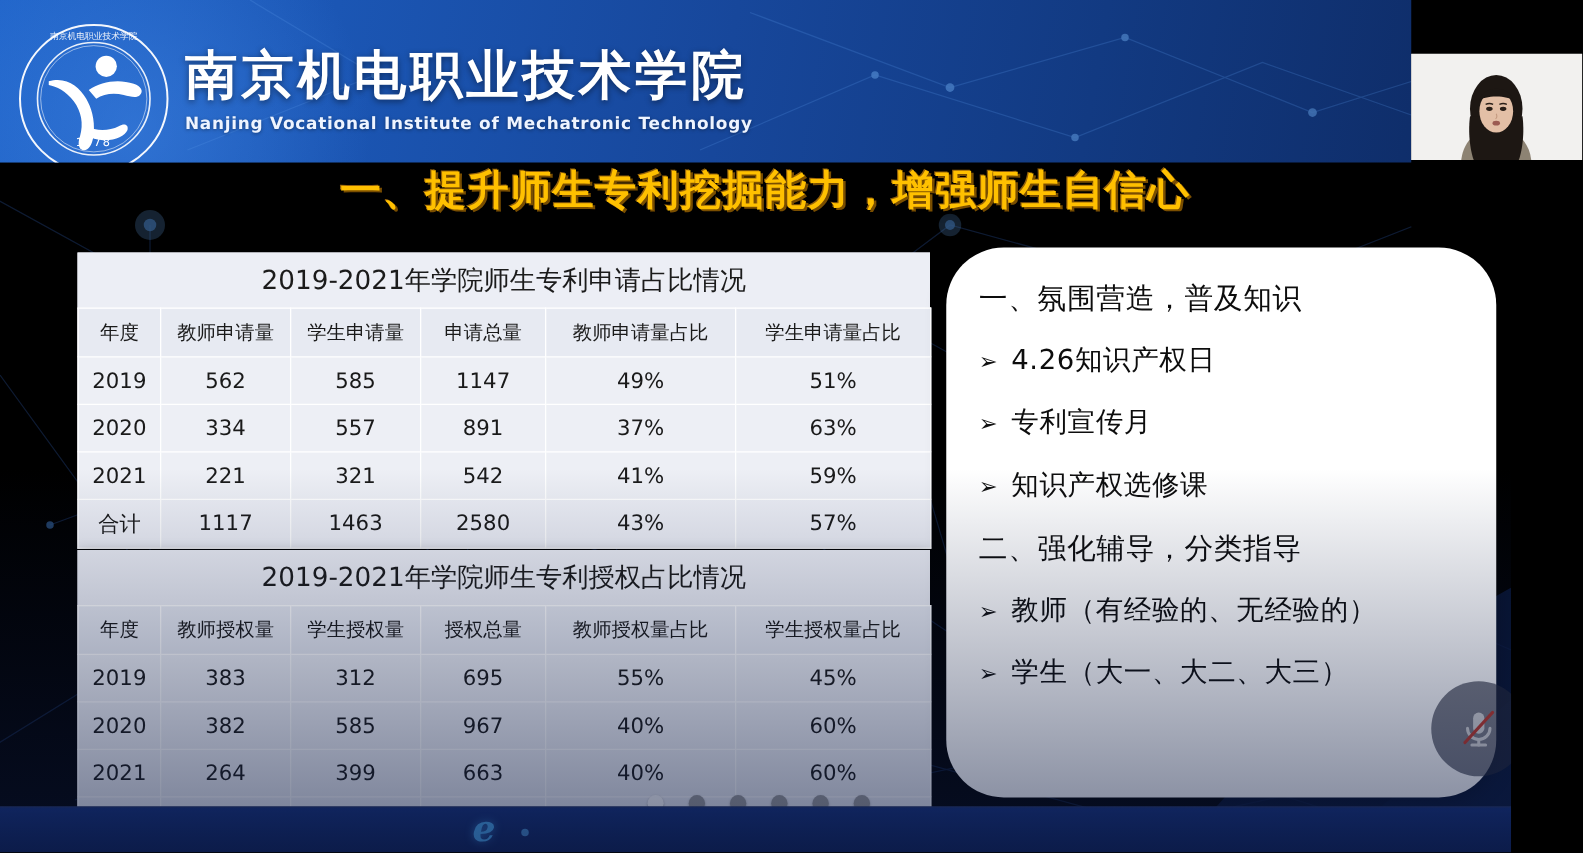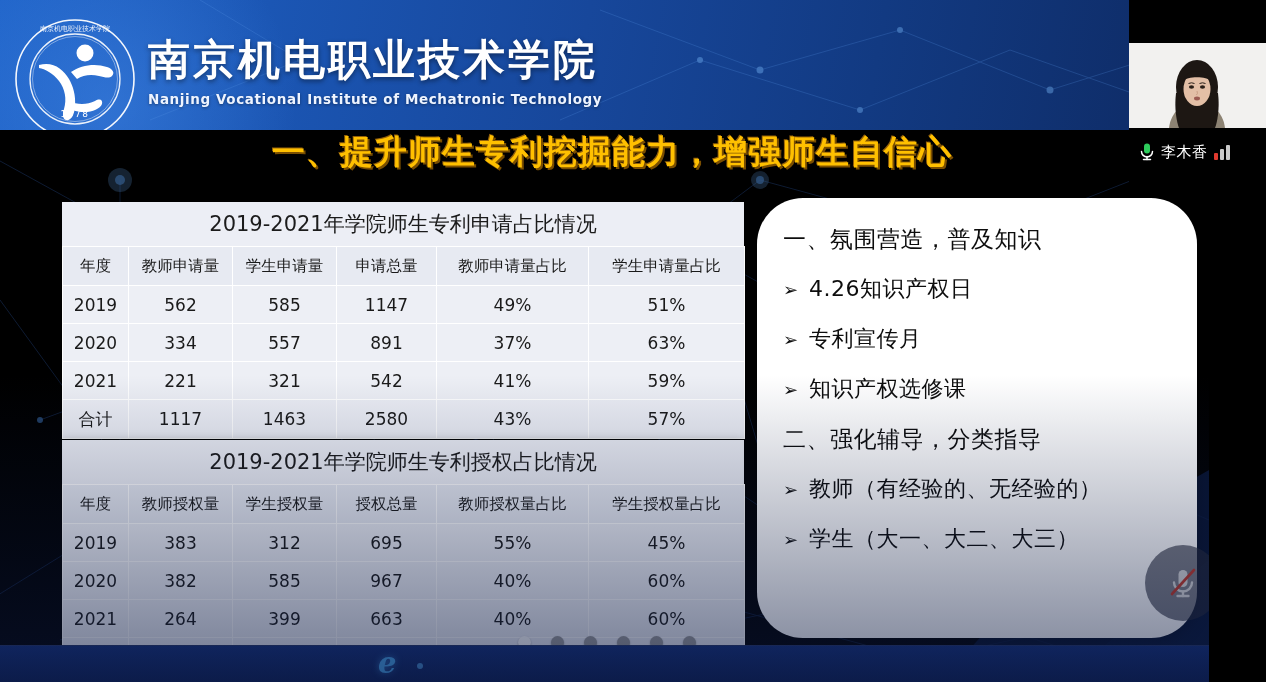--- a/index.html
+++ b/index.html
@@ -396,28 +396,14 @@
       <ellipse cx="73.5" cy="44" rx="2.6" ry="1.7" fill="#2a1f18"></ellipse>
 
       <path d="M59.5 40.5 q3 -1.4 6 0" stroke="#2a1f18" stroke-width="1" fill="none"></path>
       <path d="M70.5 40.5 q3 -1.4 6 0" stroke="#2a1f18" stroke-width="1" fill="none"></path>
 
       <path d="M68 48 q1.2 3 -0.6 4" stroke="#c59a80" stroke-width=".9" fill="none"></path>
       <ellipse cx="68" cy="55.5" rx="3" ry="1.9" fill="#9c5b52"></ellipse>
     </svg>
   </div>
 
-  <div id="video-meta">
-    <svg width="16" height="20" viewBox="0 0 16 20">
-      <rect x="5" y="1.5" width="6" height="10" rx="3" fill="#2ecc5c"></rect>
-      <path d="M2.5 9.5 a5.5 5.5 0 0 0 11 0" stroke="#ffffff" stroke-width="1.5" fill="none" stroke-linecap="round"></path>
-      <line x1="8" y1="14.5" x2="8" y2="17.5" stroke="#ffffff" stroke-width="1.5" stroke-linecap="round"></line>
-      <line x1="4.5" y1="17.5" x2="11.5" y2="17.5" stroke="#ffffff" stroke-width="1.5" stroke-linecap="round"></line>
-    </svg>
-    <span class="pname">李木香</span>
-    <span class="bars">
-      <i class="b1"></i>
-        <i class="b2"></i>
-        <i class="b3"></i>
-    </span>
-  </div>
 
 </div>
 
 </body></html>

